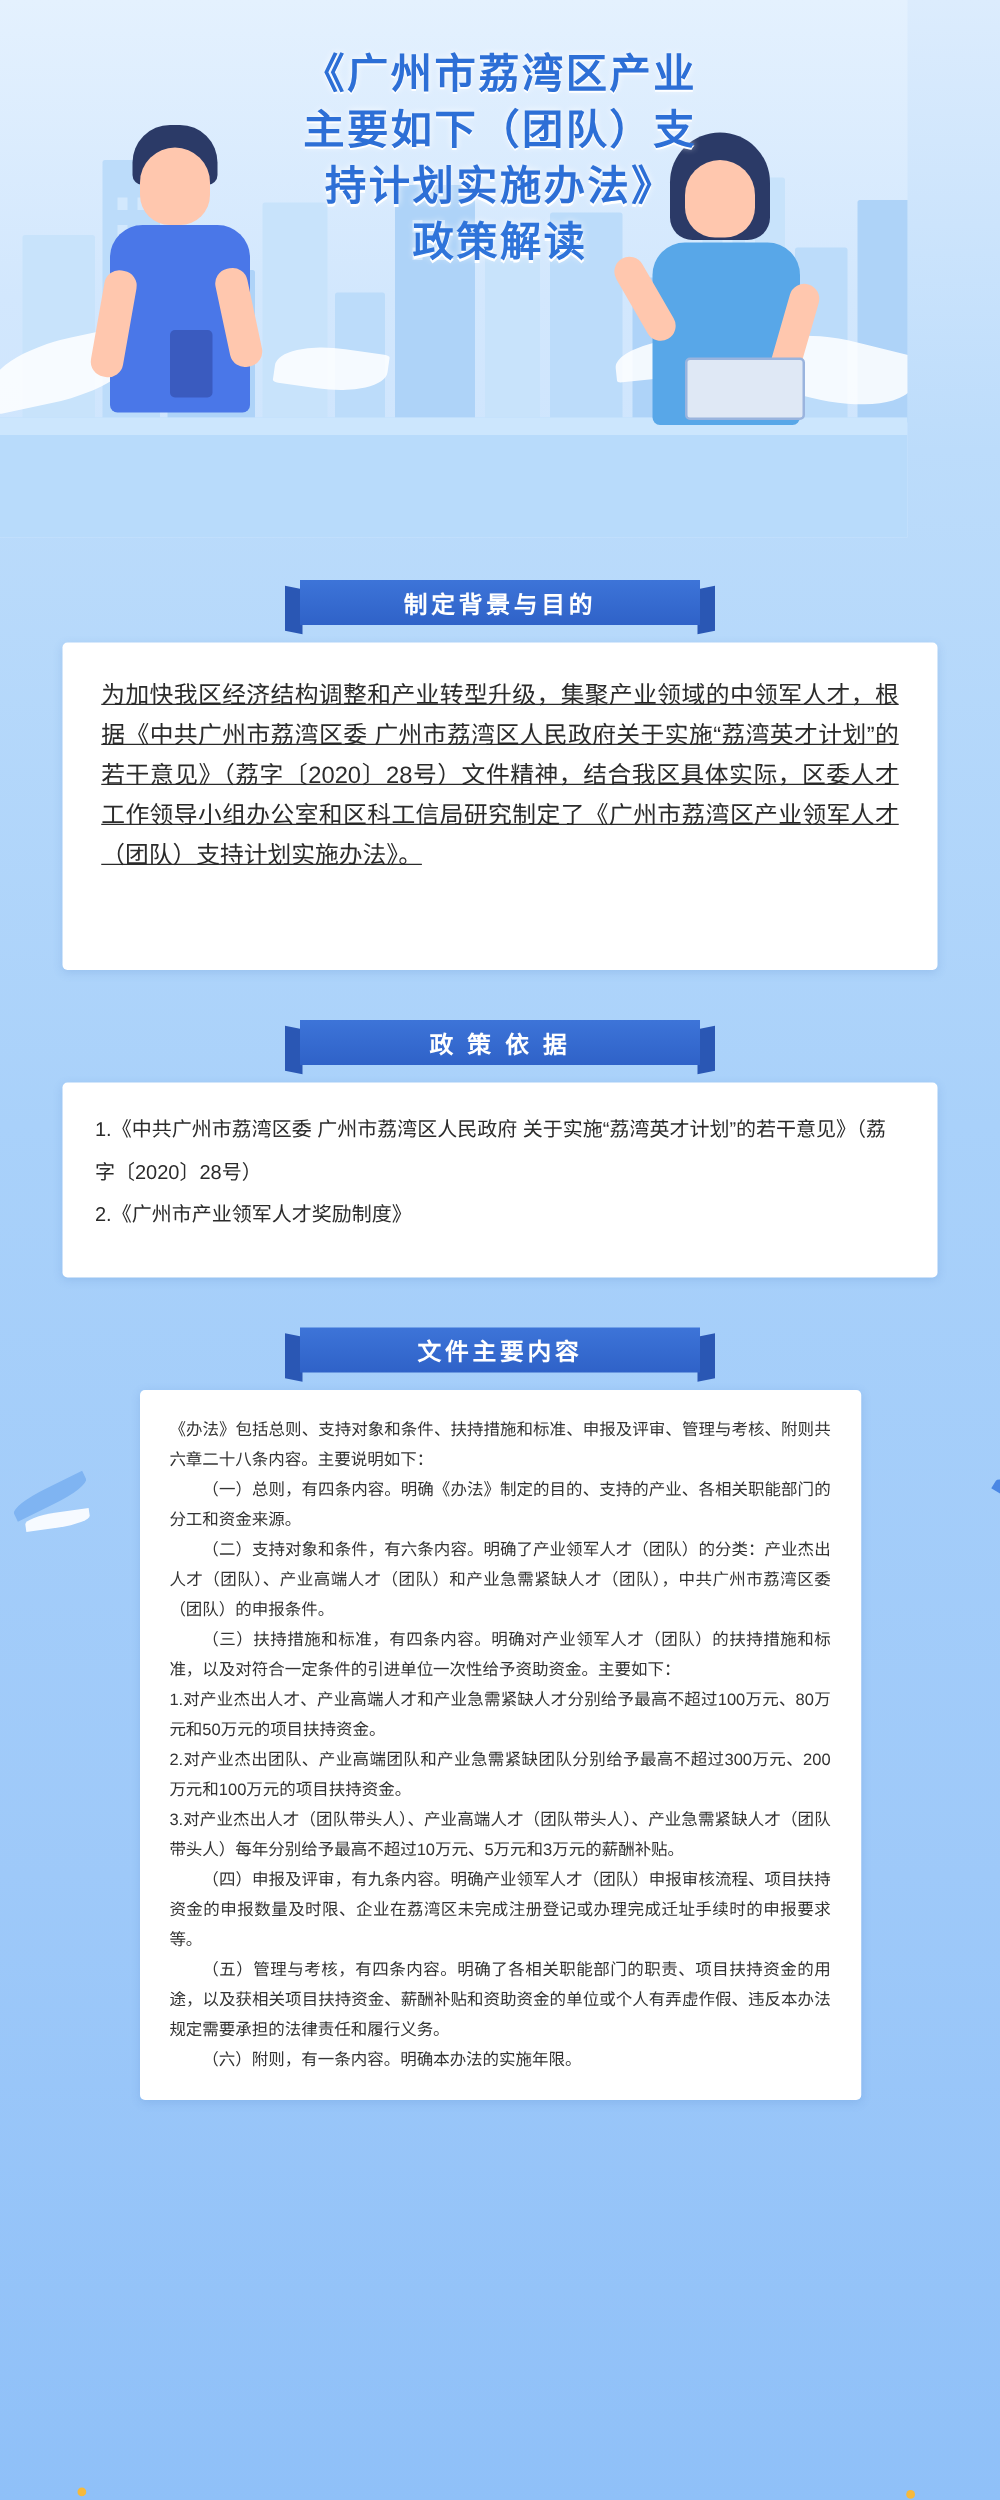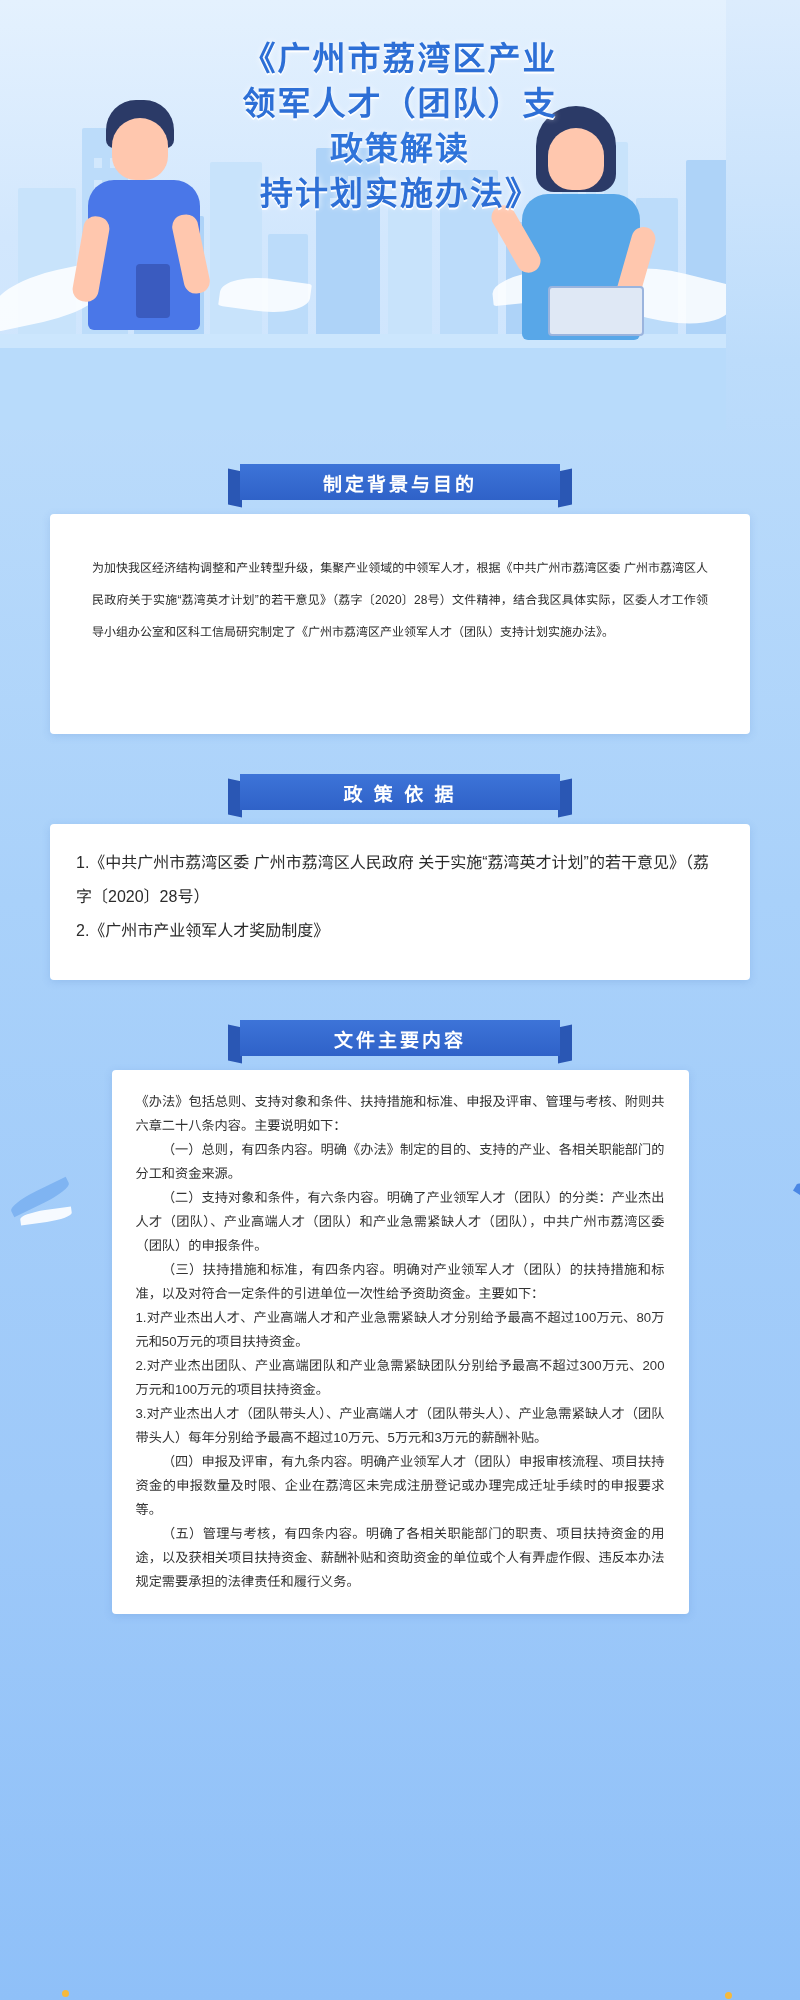--- a/index.html
+++ b/index.html
@@ -154,25 +154,26 @@
     box-shadow: 0 2px 8px rgba(60,110,190,.18);
     padding: 22px 26px;
     box-sizing: border-box;
     color: #2b2b2b;
   }
   .card.w1 { width: 700px; }
   .card.w2 { width: 700px; }
   .card.w3 { width: 577px; padding: 20px 24px; }
 
   .p-body {
-    font-size: 12px;
+    font-size: 19px;
     line-height: 32px;
     text-align: justify;
     text-justify: inter-ideograph;
-    margin: 16px;
+    margin: 5px;
+    text-decoration: underline;
   }
   .p-list {
     font-size: 16px;
     line-height: 34px;
     margin: 0;
   }
   .p-small {
     font-size: 13.2px;
     line-height: 24px;
     margin: 0;
@@ -242,23 +243,23 @@
 
     <div class="hero-ground"></div>
 
     <div class="leaf" style="left:-10px; bottom:110px; width:120px; height:48px; transform:rotate(-12deg);"></div>
     <div class="leaf" style="left:220px; bottom:118px; width:90px;  height:34px; transform:rotate(8deg);"></div>
     <div class="leaf" style="right:-6px; bottom:108px; width:130px; height:52px; transform:rotate(14deg);"></div>
     <div class="leaf" style="right:150px; bottom:128px; width:84px; height:30px; transform:rotate(-6deg);"></div>
 
     <div class="hero-title">
       <span class="ln">《广州市荔湾区产业</span>
-      <span class="ln">领军人才（团队）支</span>
+      <span class="ln">主要如下（团队）支</span>
+      <span class="ln">持计划实施办法》</span>
       <span class="ln ln4">政策解读</span>
-      <span class="ln">持计划实施办法》</span>
     </div>
 
     <div class="person p-left" style="width:170px;height:260px;">
       <div class="hair" style="left:46px; top:4px;  width:68px; height:48px;"></div>
       <div class="head" style="left:52px; top:22px;"></div>
       <div class="body-shirt" style="left:28px; top:84px; width:112px; height:150px;"></div>
       <div class="arm" style="left:18px; top:120px; width:26px; height:86px; transform:rotate(10deg);"></div>
       <div class="arm" style="left:118px; top:118px; width:26px; height:80px; transform:rotate(-12deg);"></div>
       <div class="device" style="left:76px; top:168px; width:34px; height:54px;"></div>
     </div>
@@ -322,20 +323,21 @@
       <p class="p-small">
         <span class="noind">《办法》包括总则、支持对象和条件、扶持措施和标准、申报及评审、管理与考核、附则共六章二十八条内容。主要说明如下：</span>
         <span class="ind">（一）总则，有四条内容。明确《办法》制定的目的、支持的产业、各相关职能部门的分工和资金来源。</span>
         <span class="ind">（二）支持对象和条件，有六条内容。明确了产业领军人才（团队）的分类：产业杰出人才（团队）、产业高端人才（团队）和产业急需紧缺人才（团队），中共广州市荔湾区委（团队）的申报条件。</span>
         <span class="ind">（三）扶持措施和标准，有四条内容。明确对产业领军人才（团队）的扶持措施和标准，以及对符合一定条件的引进单位一次性给予资助资金。主要如下：</span>
         <span class="noind">1.对产业杰出人才、产业高端人才和产业急需紧缺人才分别给予最高不超过100万元、80万元和50万元的项目扶持资金。</span>
         <span class="noind">2.对产业杰出团队、产业高端团队和产业急需紧缺团队分别给予最高不超过300万元、200万元和100万元的项目扶持资金。</span>
         <span class="noind">3.对产业杰出人才（团队带头人）、产业高端人才（团队带头人）、产业急需紧缺人才（团队带头人）每年分别给予最高不超过10万元、5万元和3万元的薪酬补贴。</span>
         <span class="ind">（四）申报及评审，有九条内容。明确产业领军人才（团队）申报审核流程、项目扶持资金的申报数量及时限、企业在荔湾区未完成注册登记或办理完成迁址手续时的申报要求等。</span>
         <span class="ind">（五）管理与考核，有四条内容。明确了各相关职能部门的职责、项目扶持资金的用途，以及获相关项目扶持资金、薪酬补贴和资助资金的单位或个人有弄虚作假、违反本办法规定需要承担的法律责任和履行义务。</span>
+        <span class="ind">（六）附则，有一条内容。明确本办法的实施年限。</span>
       </p>
     </div>
   </div>
 
   <div class="footer-deco">
     <div class="plant" style="left:18px; bottom:20px;">
 
       <div class="dot" style="left:44px; top:10px;"></div>
 
     </div>

